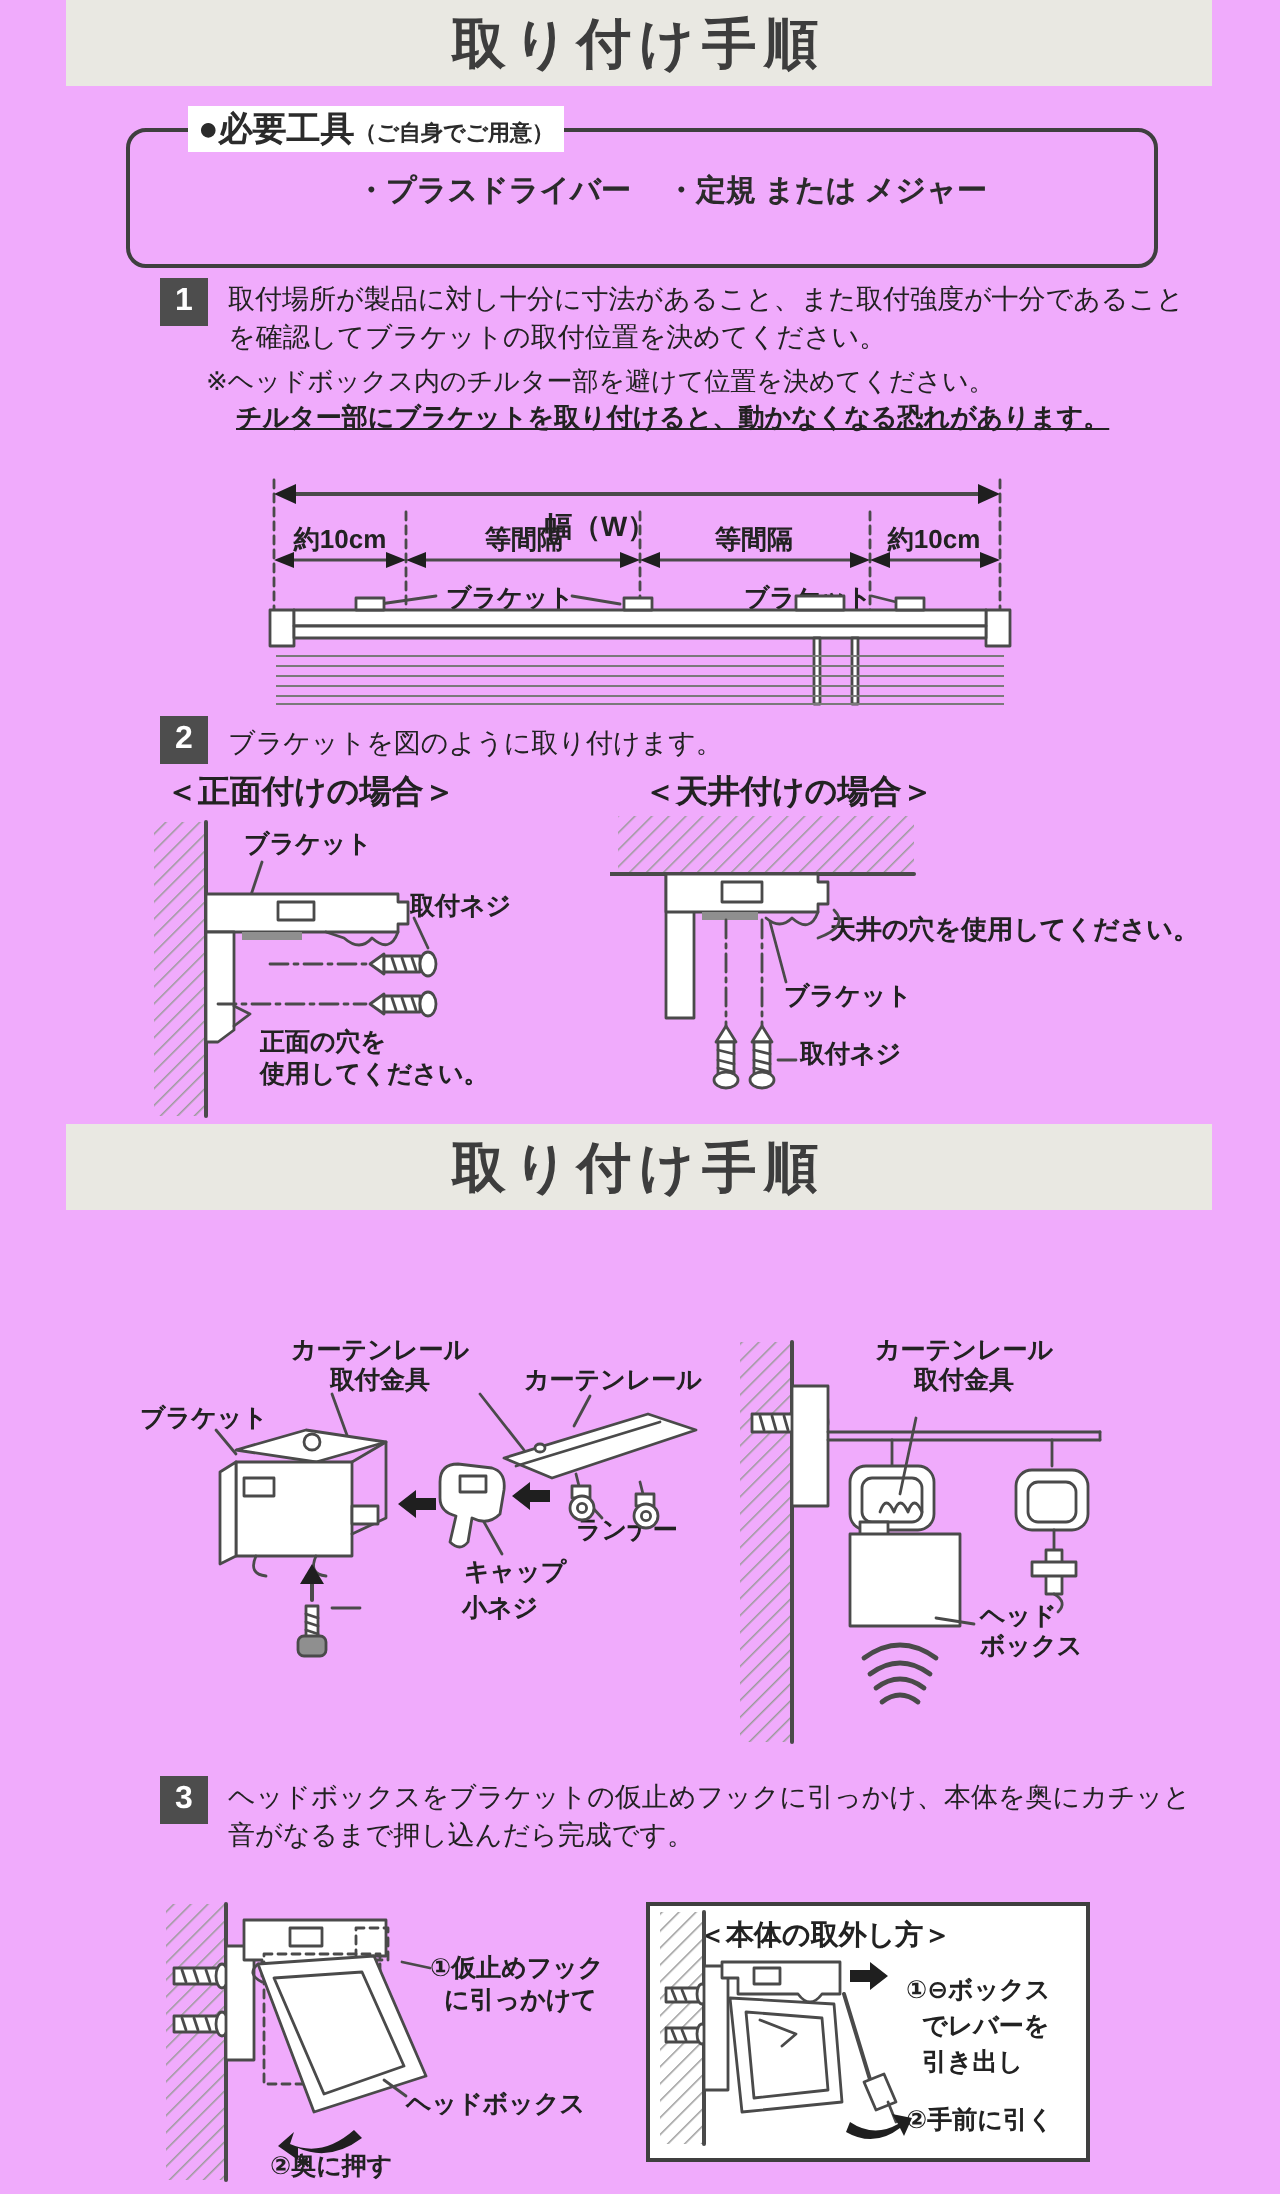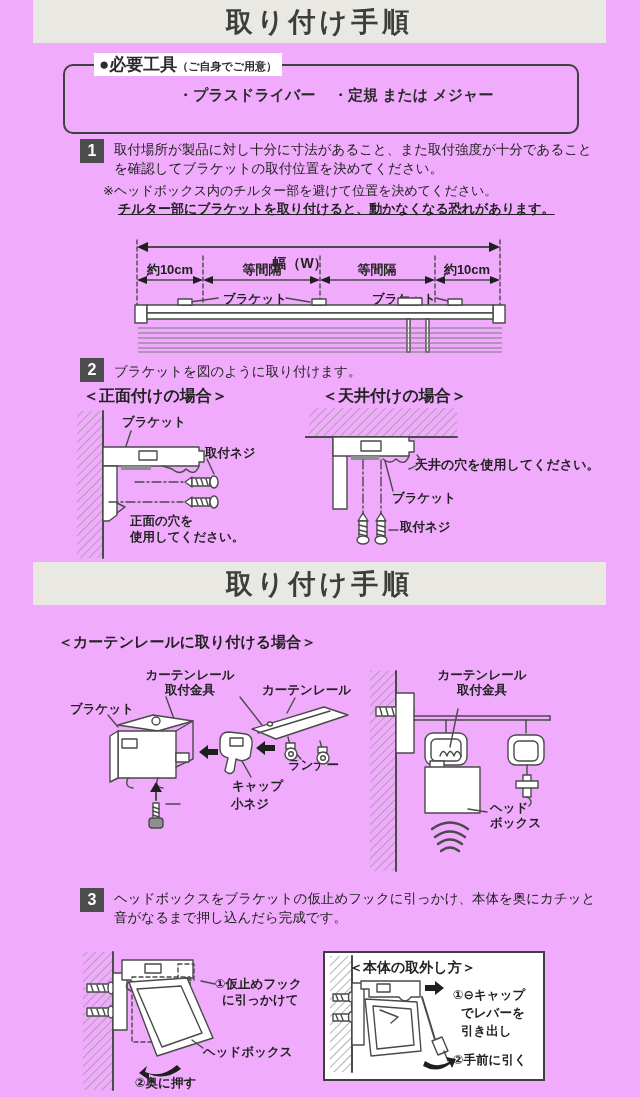--- a/index.html
+++ b/index.html
@@ -200,21 +200,20 @@
 
     <path class="s" d="M112,52 Q120,60 104,66"></path>
     <line class="s" x1="88" y1="88" x2="80" y2="58"></line>
     <line class="s" x1="93" y1="127" x2="84" y2="127"></line>
   </svg>
 
   <div class="band" style="top:562px;">
     <div class="t">取り付け手順</div>
   </div>
 
-  <div class="subhead" style="left:58px;top:633px;font-size:15px;">＜カーテンレールに取り付ける場合＞</div>
 
   <div class="lbl c" style="left:140px;top:667px;width:100px;">カーテンレール</div>
   <div class="lbl c" style="left:140px;top:682px;width:100px;">取付金具</div>
   <div class="lbl" style="left:262px;top:682px;">カーテンレール</div>
   <div class="lbl" style="left:70px;top:701px;">ブラケット</div>
   <div class="lbl" style="left:288px;top:757px;">ランナー</div>
   <div class="lbl" style="left:232px;top:778px;">キャップ</div>
   <div class="lbl" style="left:183px;top:796px;margin-left:48px;">小ネジ</div>
   <svg class="abs" style="left:58px;top:663px;" width="310" height="215" viewBox="0 0 310 215">
 
@@ -358,21 +357,21 @@
     <path class="s" d="M64,34 q-6,5 2,9"></path>
 
     <path class="fb" d="M112,117 Q96,131 80,124 L82,118 L74,125 L84,132 L84,126 Q100,133 116,121 Z"></path>
 
     <line class="s" x1="150" y1="36" x2="136" y2="33"></line>
     <line class="s" x1="138" y1="100" x2="127" y2="92"></line>
   </svg>
 
   <div class="removal-box">
     <div class="lbl" style="left:24px;top:6px;font-size:14px;">＜本体の取外し方＞</div>
-    <div class="lbl" style="left:128px;top:34px;">①⊖キャップ</div>
+    <div class="lbl" style="left:128px;top:34px;">①⊖ボックス</div>
     <div class="lbl" style="left:136px;top:52px;">でレバーを</div>
     <div class="lbl" style="left:136px;top:70px;">引き出し</div>
     <div class="lbl" style="left:128px;top:99px;">②手前に引く</div>
     <svg class="abs" style="left:0;top:0;" width="216" height="122" viewBox="0 0 216 122">
       <defs>
           <pattern id="h5" width="6" height="6" patternUnits="userSpaceOnUse" patternTransform="rotate(45)">
         <line class="hl" x1="0" y1="0" x2="0" y2="6"></line>
           </pattern>
         </defs>
       <rect x="5" y="3" width="22" height="116" fill="url(#h5)"></rect>

